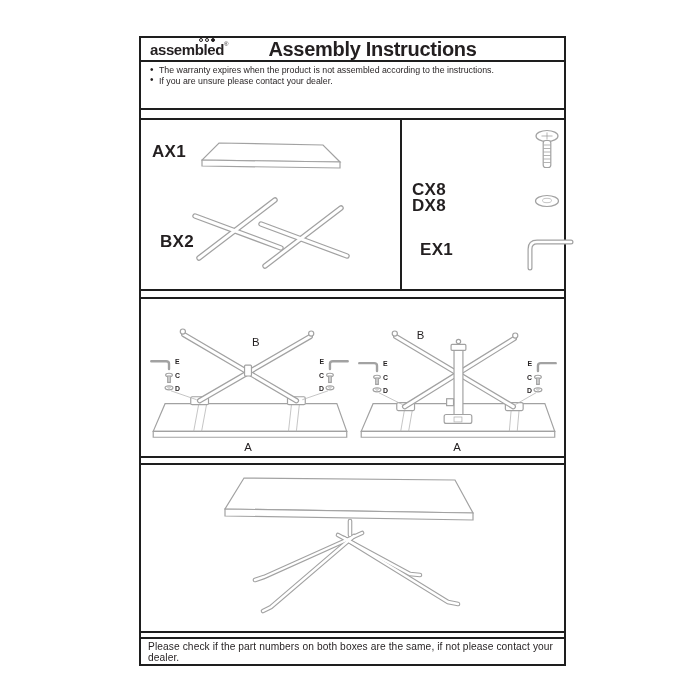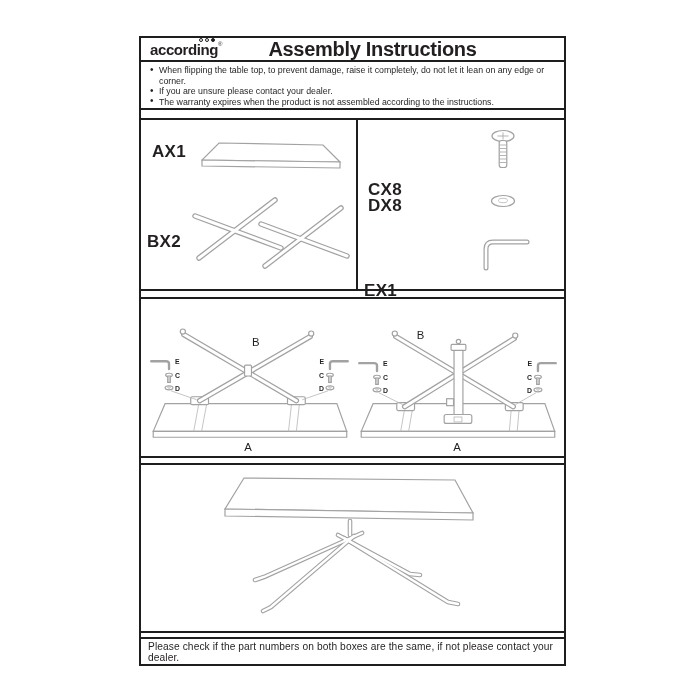--- a/index.html
+++ b/index.html
@@ -21,21 +21,21 @@
 
   
   .notes { flex:none; height:48px; border-bottom:2px solid #1e1e1e; padding:3px 4px 0 9px; }
   .notes ul { list-style:none; }
   .notes li { position:relative; font-size:8.8px; line-height:10.6px; padding-left:9px; }
   .notes li::before { content:"\2022"; position:absolute; left:0; top:-0.5px; font-size:10px; }
 
   
   .parts { flex:none; height:173px; margin-top:8px; border-top:2px solid #1e1e1e;
            border-bottom:2px solid #1e1e1e; display:flex; }
-  .parts-left { width:217px; border-right:2px solid #1e1e1e; position:relative; }
+  .parts-left { width:261px; border-right:2px solid #1e1e1e; position:relative; }
   .parts-right { flex:1; position:relative; }
   .pcode { position:absolute; font-size:17px; font-weight:700; letter-spacing:0.3px; }
   .pp { position:absolute; }
 
   
   .assembly { flex:none; height:161px; margin-top:6px; border-top:2px solid #1e1e1e;
               border-bottom:2px solid #1e1e1e; display:flex; align-items:center;
               justify-content:space-between; padding:0 5px; }
   .final { flex:none; height:170px; margin-top:5px; border-top:2px solid #1e1e1e;
            border-bottom:2px solid #1e1e1e; display:flex; align-items:center; justify-content:center; }
@@ -62,41 +62,40 @@
 
 <div class="page">
 
   <div class="header">
     <div class="logo">
       <span class="logo-dots">
           <i></i>
           <i></i>
           <i class="filled"></i>
         </span>
-      <span>according</span><sup>®</sup>
+      <span>assembled</span><sup>®</sup>
     </div>
     <div class="title">Assembly Instructions</div>
   </div>
 
   <div class="notes">
     <ul>
-      <li>When flipping the table top, to prevent damage, raise it completely, do not let it lean on any edge or corner.</li>
+      <li>The warranty expires when the product is not assembled according to the instructions.</li>
       <li>If you are unsure please contact your dealer.</li>
-      <li>The warranty expires when the product is not assembled according to the instructions.</li>
     </ul>
   </div>
 
   <div class="parts">
     <div class="parts-left">
       <span class="pcode" style="left:11px; top:22px;">AX1</span>
       <svg class="pp" style="left:60px; top:20px;" width="142" height="36" viewBox="0 0 142 36">
         <path class="ln" d="M18,3 L122,5 L139,22 L1,20 Z"></path>
         <path class="ln" d="M1,20 L1,26 L139,28 L139,22 Z"></path>
       </svg>
-      <span class="pcode" style="left:6px; top:112px;">BX2</span>
+      <span class="pcode" style="left:19px; top:112px;">BX2</span>
       <svg class="pp" style="left:46px; top:66px;" width="164" height="94" viewBox="0 0 164 94">
         <g>
           <path class="tube-o w55" d="M12,72 L88,14"></path>
             <path class="tube-o w55" d="M8,30 L94,62"></path>
           <path class="tube-i w30" d="M12,72 L88,14"></path>
             <path class="tube-i w30" d="M8,30 L94,62"></path>
         </g>
         <g>
           <path class="tube-o w55" d="M78,80 L154,22"></path>
             <path class="tube-o w55" d="M74,38 L160,70"></path>
@@ -111,21 +110,21 @@
         <ellipse class="ln" cx="15" cy="7" rx="11" ry="5.5"></ellipse>
         <path class="thread" d="M15,3.4 L15,10.6 M9.5,7 L20.5,7"></path>
         <rect class="ln" x="11.2" y="11.5" width="7.6" height="27" rx="2.5"></rect>
         <path class="thread" d="M11.5,16 H18.7 M11.5,19.5 H18.7 M11.5,23 H18.7 M11.5,26.5 H18.7 M11.5,30 H18.7 M11.5,33.5 H18.7"></path>
       </svg>
       <span class="pcode" style="left:10px; top:76px;">DX8</span>
       <svg class="pp" style="left:130px; top:72px;" width="30" height="18" viewBox="0 0 30 18">
         <ellipse class="ln" cx="15" cy="9" rx="11.5" ry="5.5"></ellipse>
         <ellipse class="ln-t" cx="15" cy="8.5" rx="4.5" ry="2.2"></ellipse>
       </svg>
-      <span class="pcode" style="left:6px; top:120px;margin-top:41px;">EX1</span>
+      <span class="pcode" style="left:18px; top:120px;">EX1</span>
       <svg class="pp" style="left:120px; top:115px;" width="54" height="36" viewBox="0 0 54 36">
         <path class="tube-o w50" d="M8,33 L8,14 Q8,7 15,7 L49,7"></path>
         <path class="tube-i w26" d="M8,33 L8,14 Q8,7 15,7 L49,7"></path>
       </svg>
     </div>
   </div>
 
   <div class="assembly">
 
     <svg width="205" height="156" viewBox="0 0 205 158">

